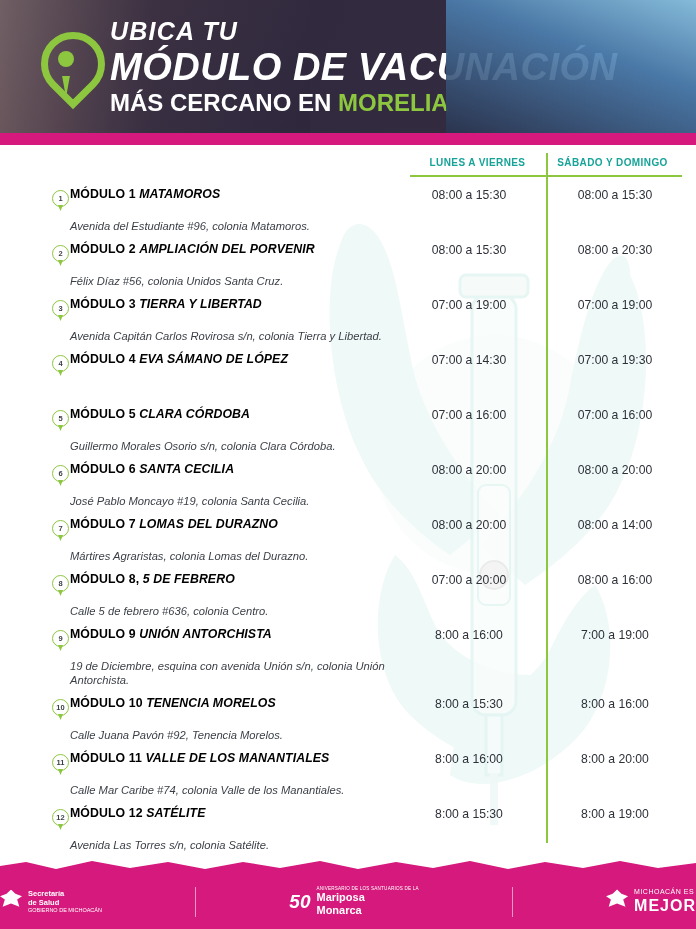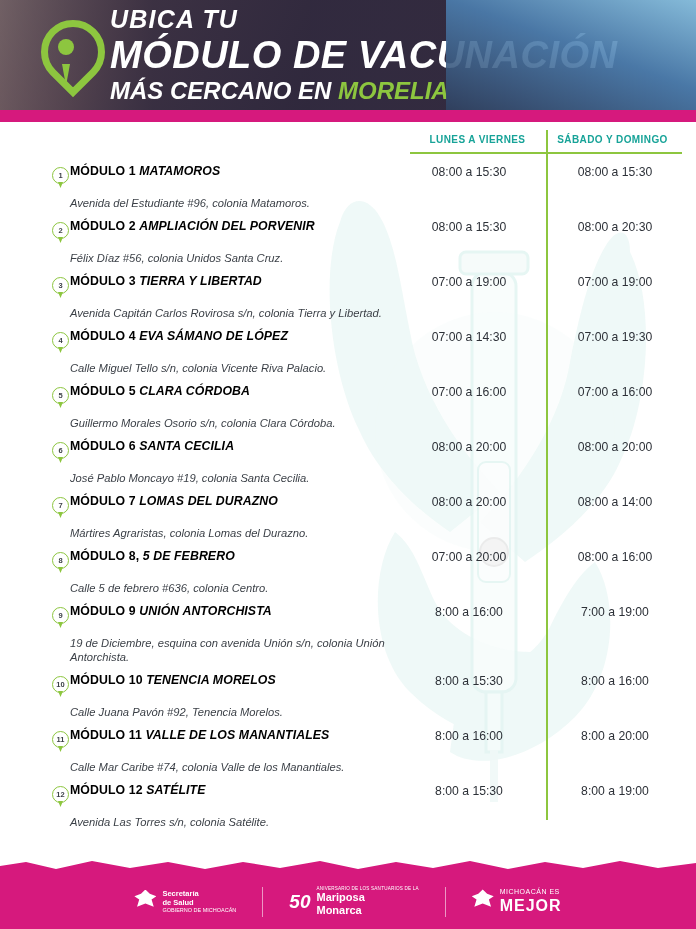--- a/index.html
+++ b/index.html
@@ -7,21 +7,21 @@
     width:696px;height:929px;
     background:#ffffff;
     font-family:"Liberation Sans", sans-serif;
     overflow:hidden;
     position:relative;
   }
 
   
   .header{
     position:relative;
-    width:696px;height:110px;
+    width:696px;height:133px;
     background:linear-gradient(100deg,#2b2436 0%,#3d3550 28%,#6d5f7a 55%,#8e6f86 72%,#4a4b63 100%);
     overflow:hidden;
   }
   .header:before{
     content:"";position:absolute;left:0;top:0;width:310px;height:133px;
     background:linear-gradient(120deg,#d6b7a8 0%,#b88f88 35%,#6e5b6b 75%,#3b3348 100%);
     opacity:.92;
   }
   .header:after{
     content:"";position:absolute;right:0;top:0;width:250px;height:133px;
@@ -44,21 +44,21 @@
   .pin .dot{
     position:absolute;left:20px;top:19px;width:16px;height:16px;border-radius:50%;background:#8dc63f;
   }
   .pin .tail{
     position:absolute;left:24px;top:44px;width:8px;height:22px;background:#8dc63f;
     clip-path:polygon(0 0,100% 0,50% 100%);
   }
   .titles{color:#fff;line-height:1;}
   .t1{font-size:25px;font-weight:bold;font-style:italic;letter-spacing:1.2px;}
   .t2{font-size:38px;font-weight:bold;font-style:italic;letter-spacing:.5px;margin-top:4px;}
-  .t3{font-size:24px;font-weight:bold;font-style:italic;margin-top:5px;}
+  .t3{font-size:24px;font-weight:bold;margin-top:5px;}
   .t3 .hl{color:#8dc63f;}
 
   .magenta-bar{width:696px;height:12px;background:#d6197d;}
 
   
   .main{position:relative;width:696px;height:729px;background:#ffffff;overflow:hidden;}
 
   
   .watermark{
     position:absolute;left:300px;top:10px;width:390px;height:690px;opacity:.33;pointer-events:none;
@@ -103,21 +103,21 @@
   .tcell{width:136px;text-align:center;font-size:12.2px;color:#2d3138;padding-top:1px;}
 
   
   .torn{
     position:absolute;left:0;bottom:55px;width:696px;height:14px;
     background:#d6197d;
     clip-path:polygon(0 6px,26px 2px,56px 9px,92px 1px,130px 8px,168px 2px,205px 9px,243px 2px,280px 8px,320px 1px,358px 9px,396px 2px,433px 8px,470px 1px,508px 9px,545px 2px,583px 8px,620px 1px,658px 8px,696px 3px,696px 100%,0 100%);
   }
   .footer{
     position:absolute;left:0;bottom:0;width:696px;height:55px;background:#d6197d;
-    display:flex;align-items:center;justify-content:center;gap:26px;color:#fff;
+    display:flex;align-items:center;justify-content:space-between;gap:26px;color:#fff;
   }
   .f-sep{width:1px;height:30px;background:rgba(255,255,255,.55);}
   .f-block{display:flex;align-items:center;gap:6px;}
   .f-eagle{width:22px;height:24px;background:#fff;clip-path:polygon(50% 0,70% 18%,100% 28%,78% 42%,88% 72%,50% 58%,12% 72%,22% 42%,0 28%,30% 18%);}
   .f-txt1{font-size:7.5px;line-height:1.25;font-weight:bold;}
   .f-txt1 small{display:block;font-size:5.5px;font-weight:normal;}
   .f-50{font-size:19px;font-weight:bold;font-style:italic;line-height:1;}
   .f-mon{font-size:8px;line-height:1.2;}
   .f-mon b{font-size:11px;display:block;}
   .f-mich{font-size:7px;line-height:1.2;letter-spacing:.5px;}
@@ -228,21 +228,20 @@
 
     <div class="row">
       <div class="numpin">
         <div class="c">4</div>
           <div class="tl"></div>
       </div>
       <div class="rinfo">
         <div class="rtitle">
           <span>MÓDULO 4 </span><span class="nm">EVA SÁMANO DE LÓPEZ</span>
         </div>
-        <div class="raddr">Calle Miguel Tello s/n, colonia Vicente Riva Palacio.</div>
       </div>
       <div class="rtimes">
         <div class="tcell">07:00 a 14:30</div>
         <div class="tcell">07:00 a 19:30</div>
       </div>
     </div>
 
     <div class="row">
       <div class="numpin">
         <div class="c">5</div>

